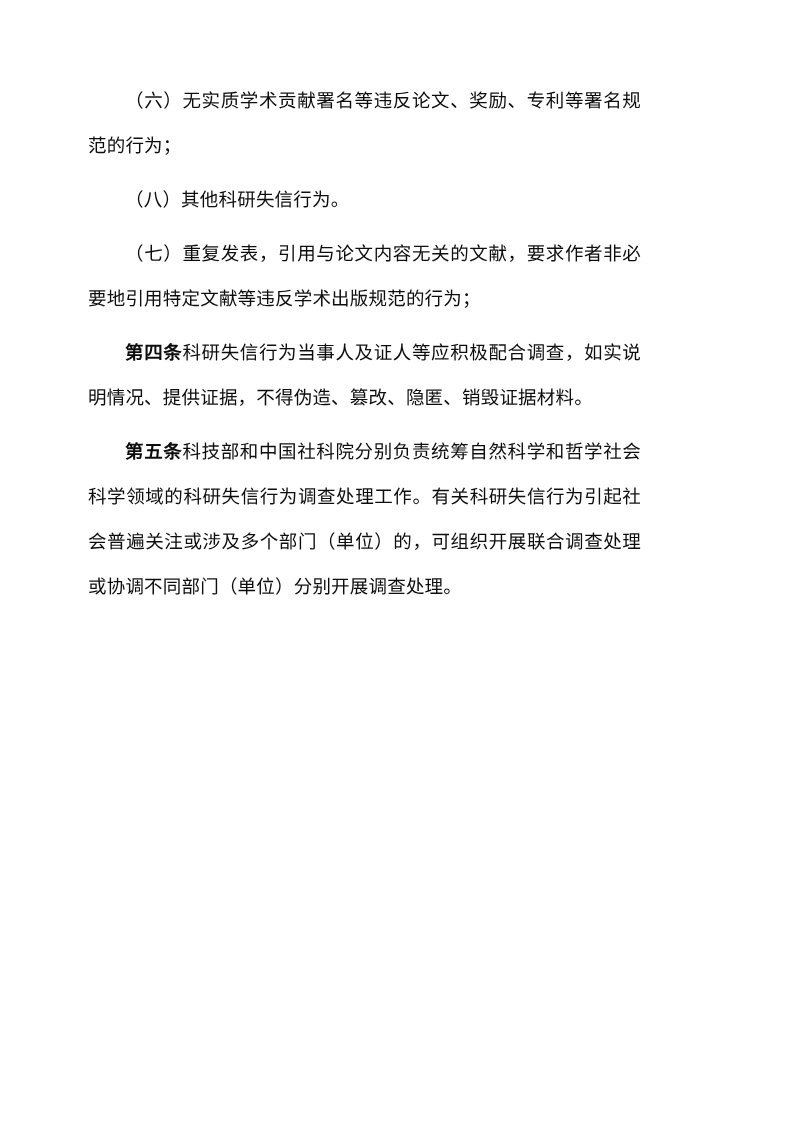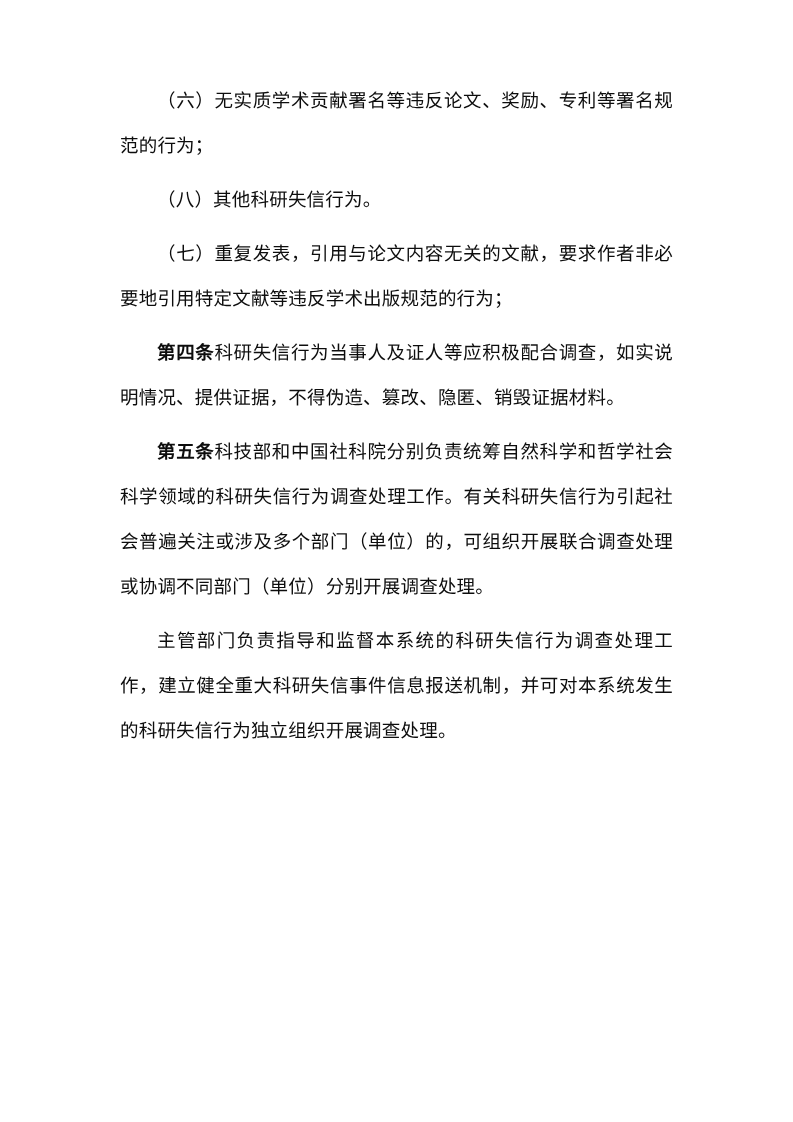--- a/index.html
+++ b/index.html
@@ -13,21 +13,21 @@
     font-family: "DejaVu Sans", "Liberation Sans", sans-serif;
     color: #101010;
     overflow: hidden;
   }
   .page {
     position: relative;
     width: 793px;
     height: 1122px;
     background: #ffffff;
     box-sizing: border-box;
-    padding: 78px 120px 60px 120px;
+    padding: 78px 120px 60px 88px;
   }
   .doc-body {
     width: 553px;
   }
   p.para {
     margin: 0 0 9px 0;
     font-size: 18.5px;
     line-height: 45px;
     text-align: justify;
     text-justify: inter-ideograph;
@@ -70,18 +70,15 @@
 
     <p class="para indent">
       <span class="bold">第四条</span><span>科研失信行为当事人及证人等应积极配合调查，如实说明情况、提供证据，不得伪造、篡改、隐匿、销毁证据材料。</span>
     </p>
 
 
     <p class="para indent">
       <span class="bold">第五条</span><span>科技部和中国社科院分别负责统筹自然科学和哲学社会科学领域的科研失信行为调查处理工作。有关科研失信行为引起社会普遍关注或涉及多个部门（单位）的，可组织开展联合调查处理或协调不同部门（单位）分别开展调查处理。</span>
     </p>
 
-    <p class="para indent">
-      <span>主管部门负责指导和监督本系统的科研失信行为调查处理工作，建立健全重大科研失信事件信息报送机制，并可对本系统发生的科研失信行为独立组织开展调查处理。</span>
-    </p>
 
   </div>
 </div>
 
 </body></html>

